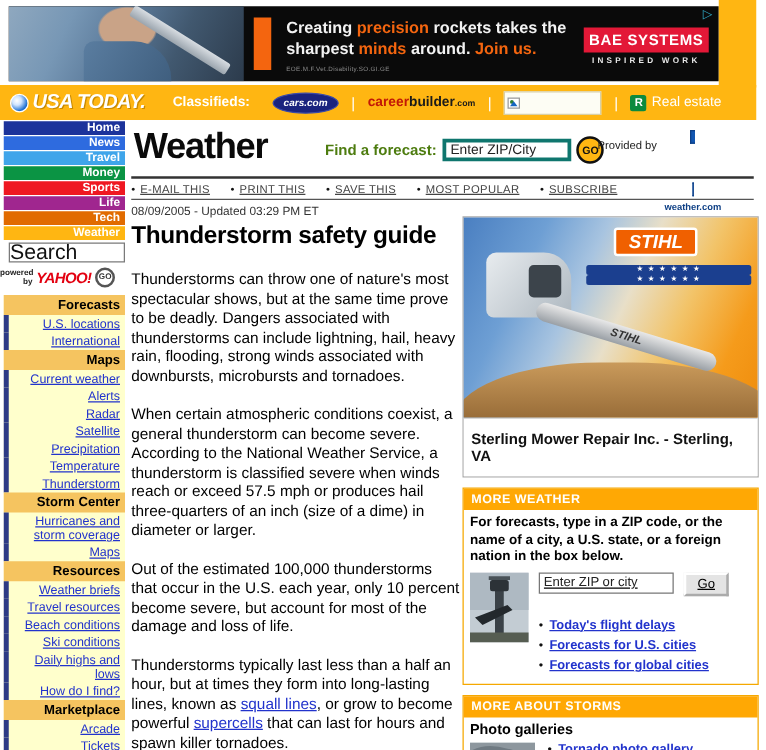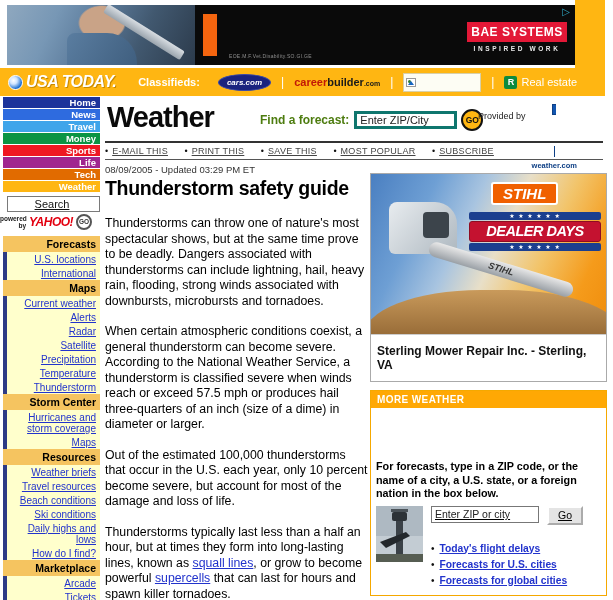--- a/index.html
+++ b/index.html
@@ -59,22 +59,22 @@
   .re-label { color:#fff; font-weight:normal; font-size:11px; }
 
   
   .topnav { position:absolute; left:3px; top:97px; width:97px; }
   .topnav-item { height:11px; margin-bottom:1px; color:#fff; font-weight:bold; font-size:9.5px;
     line-height:11px; text-align:right; padding-right:4px; cursor:pointer; }
   .nv-home{background:#1c339b}.nv-news{background:#2e6bdf}.nv-travel{background:#3fa5ea}
   .nv-money{background:#0b9444}.nv-sports{background:#ef1822}.nv-life{background:#a0268f}
   .nv-tech{background:#e16b00}.nv-weather{background:#ffb612}
   .search-row { position:absolute; left:3px; top:194px; width:97px; text-align:right; }
-  .search-input { width:93px; height:16px; border:1px solid #7a7a7a; font-size:11px; text-align:center;
-    padding-right:3px; font-family:"Liberation Sans",sans-serif; color:#111; background:#fff;text-decoration:underline; }
+  .search-input { width:93px; height:16px; border:1px solid #7a7a7a; font-size:17px; text-align:left;
+    padding-right:3px; font-family:"Liberation Sans",sans-serif; color:#111; background:#fff; }
   .yahoo-row { position:absolute; left:0px; top:214px; width:100px; display:flex; align-items:center; }
   .powered { font-size:6.5px; color:#222; width:26px; line-height:7px; text-align:right; font-weight:bold; }
   .yahoo-word { color:#e30010; font-weight:bold; font-size:12px; font-style:italic; letter-spacing:-.5px; margin:0 3px; }
   .yahoo-go { width:16px; height:16px; border:2px solid #555; border-radius:50%; font-size:6.5px; font-weight:bold;
     color:#333; text-align:center; line-height:12px; background:#fff; cursor:pointer; }
   .sidemenu { position:absolute; left:3px; top:236px; width:97px; background:#ffffcc; }
   .sm-header { background:#f5c460; color:#000; font-weight:bold; font-size:10.5px; text-align:right;
     padding:2px 4px 2px 0; }
   .sm-item { border-left:4px solid #2d3a85; color:#2233cc; text-decoration:underline; font-size:10px;
     text-align:right; padding:1.5px 4px 1.5px 0; line-height:11px; cursor:pointer; }
@@ -129,21 +129,21 @@
   .star-strip { background:#1b3f8f; color:#fff; font-size:6px; line-height:8px; border-radius:2px; letter-spacing:1px; }
   .dealer-band { background:#c41230; color:#fff; font-weight:bold; font-style:italic; font-size:14.5px;
     line-height:19px; border-radius:3px; margin:1px 0; border:1px solid #8e0c22; letter-spacing:-.5px; }
   .stihl-caption { background:#fff; border-top:1px solid #ccc; font-weight:bold; font-size:12px;
     padding:9px 6px; color:#111; }
 
   .rail-box { border:1px solid #f5a800; margin-top:8px; background:#fff; }
   .rail-hd { background:#ffa804; color:#fff; font-weight:bold; font-size:10px; letter-spacing:.4px;
     padding:3px 0 3px 6px; }
   .mw-body { padding:4px 5px; }
-  .mw-intro { font-size:10.8px; font-weight:bold; line-height:13.5px; margin-bottom:5px;margin-top:48px; }
+  .mw-intro { font-size:10.8px; font-weight:bold; line-height:13.5px; margin-bottom:5px; }
   .mw-row { display:flex; }
   .mw-img { flex:0 0 47px; margin-right:8px; }
   .mw-right { flex:1; }
   .mw-input-row { display:flex; align-items:flex-start; margin-bottom:18px;text-decoration:underline; }
   .mw-input { width:108px; height:17px; border:1px solid #777; font-size:10.5px; padding-left:3px;
     font-family:"Liberation Sans",sans-serif; color:#222; }
   .mw-go { margin-left:8px; width:36px; height:19px; background:#e4e4e4; border:2px outset #fff;
     font-size:10.5px; text-align:center; cursor:pointer; font-family:"Liberation Sans",sans-serif; }
   .rail-link-row { display:flex; align-items:flex-start; margin-bottom:4px; }
   .rail-bullet { color:#111; font-size:10px; margin-right:5px; line-height:12px; }
@@ -155,20 +155,24 @@
   .ms-img { flex:0 0 52px; margin-right:10px; }
 </style>
 </head>
 <body>
 
 <div class="page">
 
   <div class="banner">
     <div class="banner-photo"></div>
     <div class="banner-orange"></div>
+    <div class="banner-text">
+      <div><span>Creating </span><span class="hl">precision</span><span> rockets takes the</span></div>
+      <div><span>sharpest </span><span class="hl">minds</span><span> around.  </span><span class="hl">Join us.</span></div>
+    </div>
     <div class="banner-fine">EOE.M.F.Vet.Disability.SO.GI.GE</div>
     <div class="bae">
       <div class="bae-logo">BAE SYSTEMS</div>
       <div class="bae-tag">INSPIRED WORK</div>
     </div>
     <div class="adchoices">▷</div>
   </div>
   <div class="gold-strip"></div>
 
   <div class="masthead">
@@ -282,21 +286,20 @@
 
     <div class="stihl-box">
       <div class="stihl-img">
         <div class="stihl-log"></div>
         <div class="saw-body"></div>
         <div class="saw-engine"></div>
         <div class="saw-bar">STIHL</div>
         <div class="stihl-logo">STIHL</div>
         <div class="dealer">
           <div class="star-strip">★ ★ ★ ★ ★ ★</div>
-          <div class="dealer-band">DEALER DAYS</div>
           <div class="star-strip">★ ★ ★ ★ ★ ★</div>
         </div>
       </div>
       <div class="stihl-caption">Sterling Mower Repair Inc. - Sterling, VA</div>
     </div>
 
     <div class="rail-box">
       <div class="rail-hd">MORE WEATHER</div>
       <div class="mw-body">
         <div class="mw-intro">For forecasts, type in a ZIP code, or the name of a city, a U.S. state, or a foreign nation in the box below.</div>

